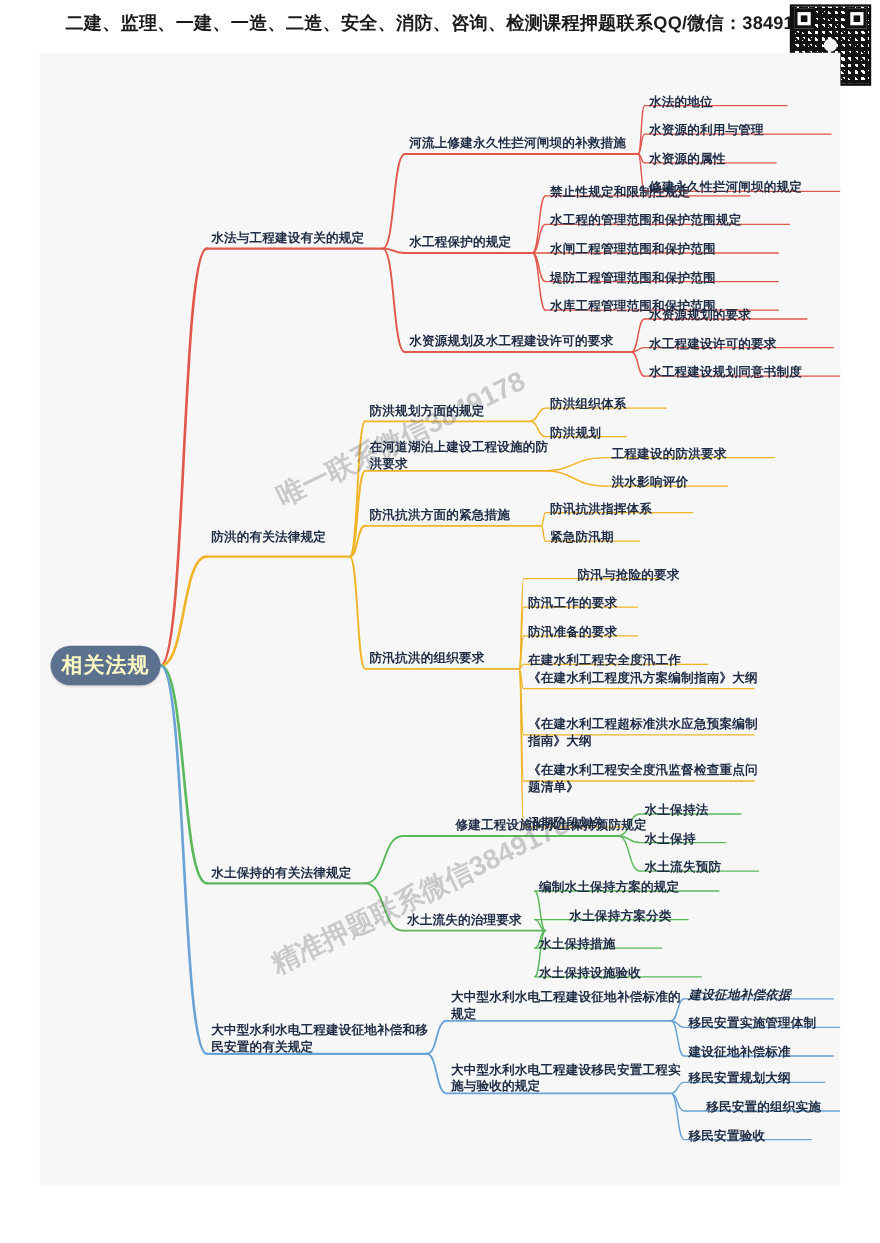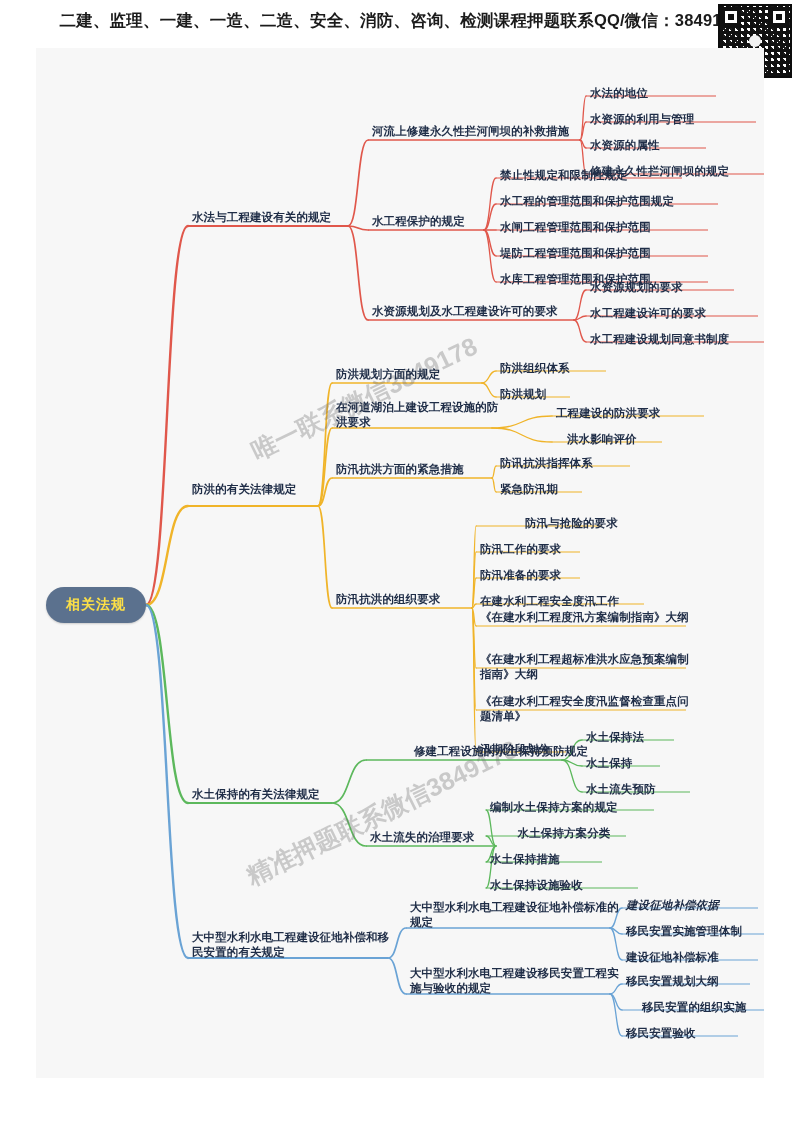--- a/index.html
+++ b/index.html
@@ -57,21 +57,21 @@
   }
   #wire{position:absolute;left:0;top:0;width:728px;height:1030px;}
 
   
   #root-node{
     position:absolute;left:10px;top:539px;
     width:100px;height:36px;
     background:#5b718e;
     border-radius:18px;
     display:flex;align-items:center;justify-content:center;
-    color:#fde047;font-weight:700;font-size:14px;
+    color:#fef9c3;font-weight:700;font-size:19px;
     letter-spacing:1px;
     box-shadow:0 1px 2px rgba(0,0,0,.18);
   }
 
   
   .node{
     position:absolute;
     color:#1f2d47;
     font-weight:700;
     font-size:11.5px;
@@ -250,21 +250,21 @@
         <div class="node l3" style="left: 336px; top: 256px; width: 214px;">水资源规划及水工程建设许可的要求</div>
         <div class="node l4" style="left: 554px; top: 232px; width: 156px;">水资源规划的要求</div>
         <div class="node l4" style="left: 554px; top: 258px; width: 180px;">水工程建设许可的要求</div>
         <div class="node l4" style="left: 554px; top: 284px; width: 202px;">水工程建设规划同意书制度</div>
         <div class="node l2" style="left: 156px; top: 434px; width: 138px;">防洪的有关法律规定</div>
         <div class="node l3" style="left: 300px; top: 319px; width: 158px;">防洪规划方面的规定</div>
         <div class="node l4" style="left: 464px; top: 313px; width: 118px;">防洪组织体系</div>
         <div class="node l4" style="left: 464px; top: 339px; width: 82px;">防洪规划</div>
         <div class="node l3" style="left: 300px; top: 352px; width: 168px;">在河道湖泊上建设工程设施的防洪要求</div>
         <div class="node l4" style="left: 520px; top: 358px; width: 160px;">工程建设的防洪要求</div>
-        <div class="node l4" style="left: 531px; top: 384px; width: 118px;">洪水影响评价</div>
+        <div class="node l4" style="left: 520px; top: 384px; width: 118px;">洪水影响评价</div>
         <div class="node l3" style="left: 300px; top: 414px; width: 168px;">防汛抗洪方面的紧急措施</div>
         <div class="node l4" style="left: 464px; top: 408px; width: 142px;">防讯抗洪指挥体系</div>
         <div class="node l4" style="left: 464px; top: 434px; width: 94px;">紧急防汛期</div>
         <div class="node l3" style="left: 300px; top: 544px; width: 148px;">防汛抗洪的组织要求</div>
         <div class="node l4" style="left: 444px; top: 468px; width: 134px; margin-left: 45px;">防汛与抢险的要求</div>
         <div class="node l4" style="left: 444px; top: 494px; width: 112px;">防汛工作的要求</div>
         <div class="node l4" style="left: 444px; top: 520px; width: 112px;">防汛准备的要求</div>
         <div class="node l4" style="left: 444px; top: 546px; width: 176px;">在建水利工程安全度汛工作</div>
         <div class="node l4" style="left: 444px; top: 562px; width: 218px;">《在建水利工程度汛方案编制指南》大纲</div>
         <div class="node l4" style="left: 444px; top: 604px; width: 218px;">《在建水利工程超标准洪水应急预案编制指南》大纲</div>

